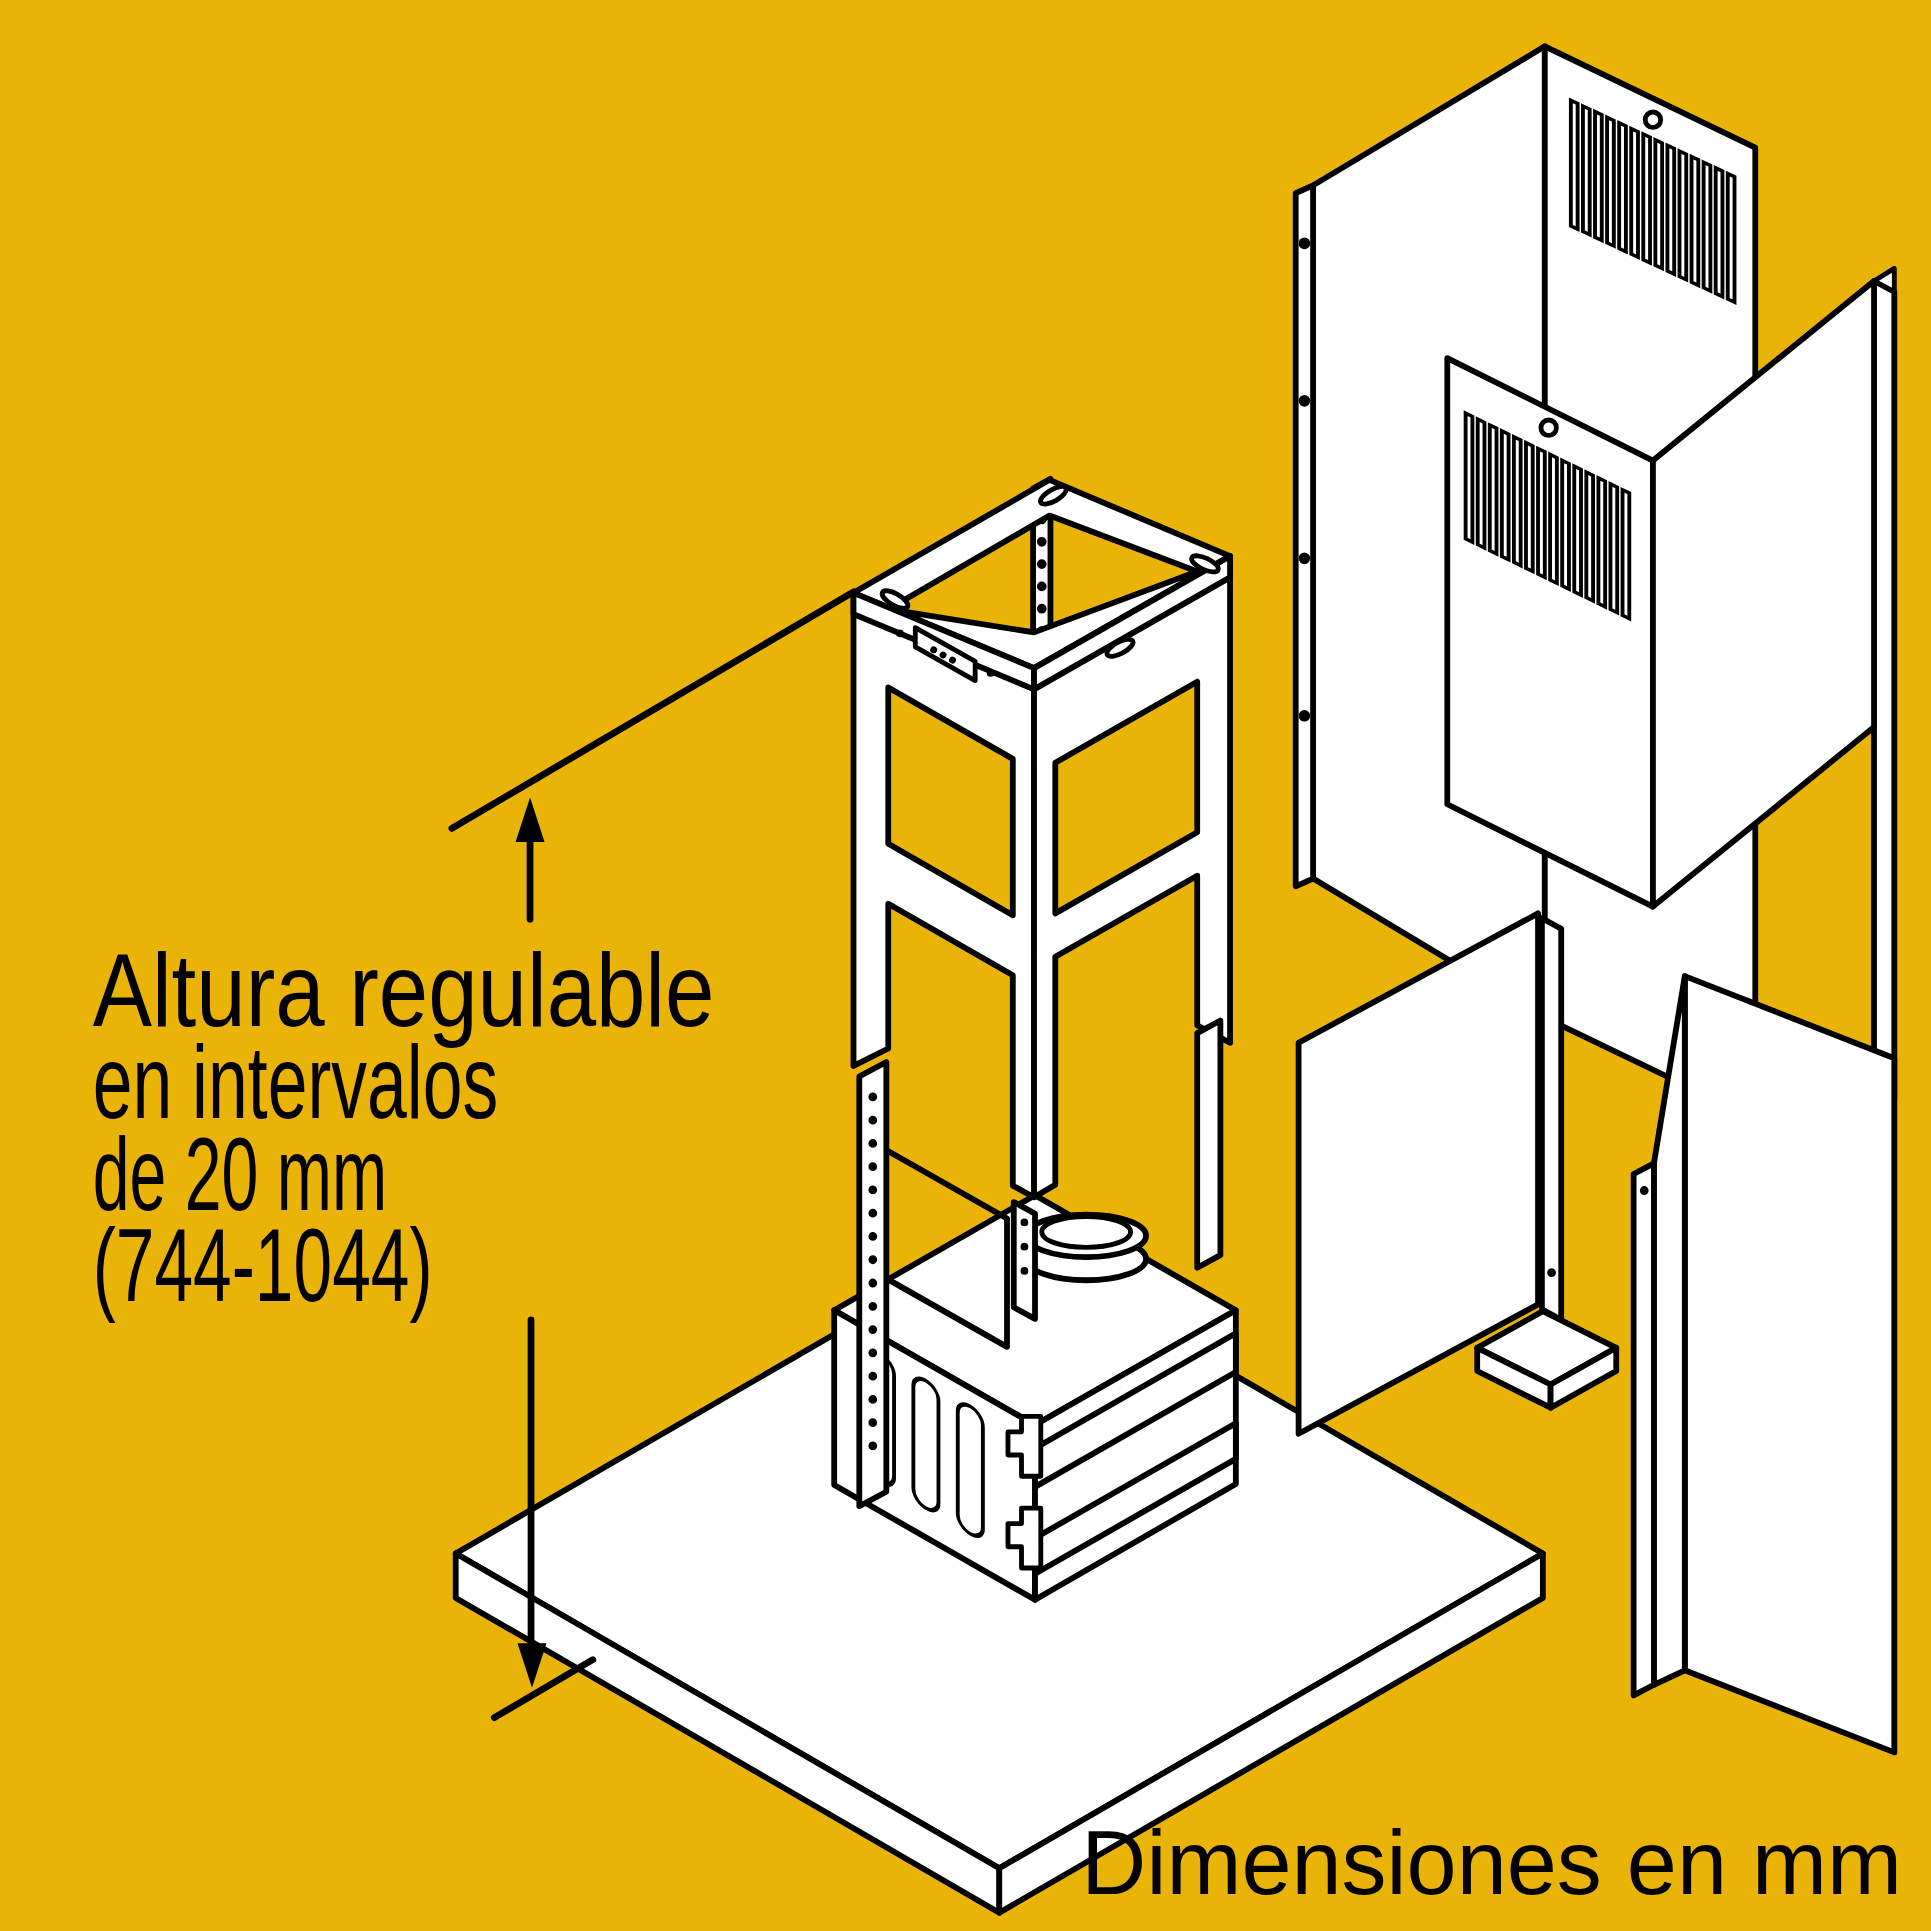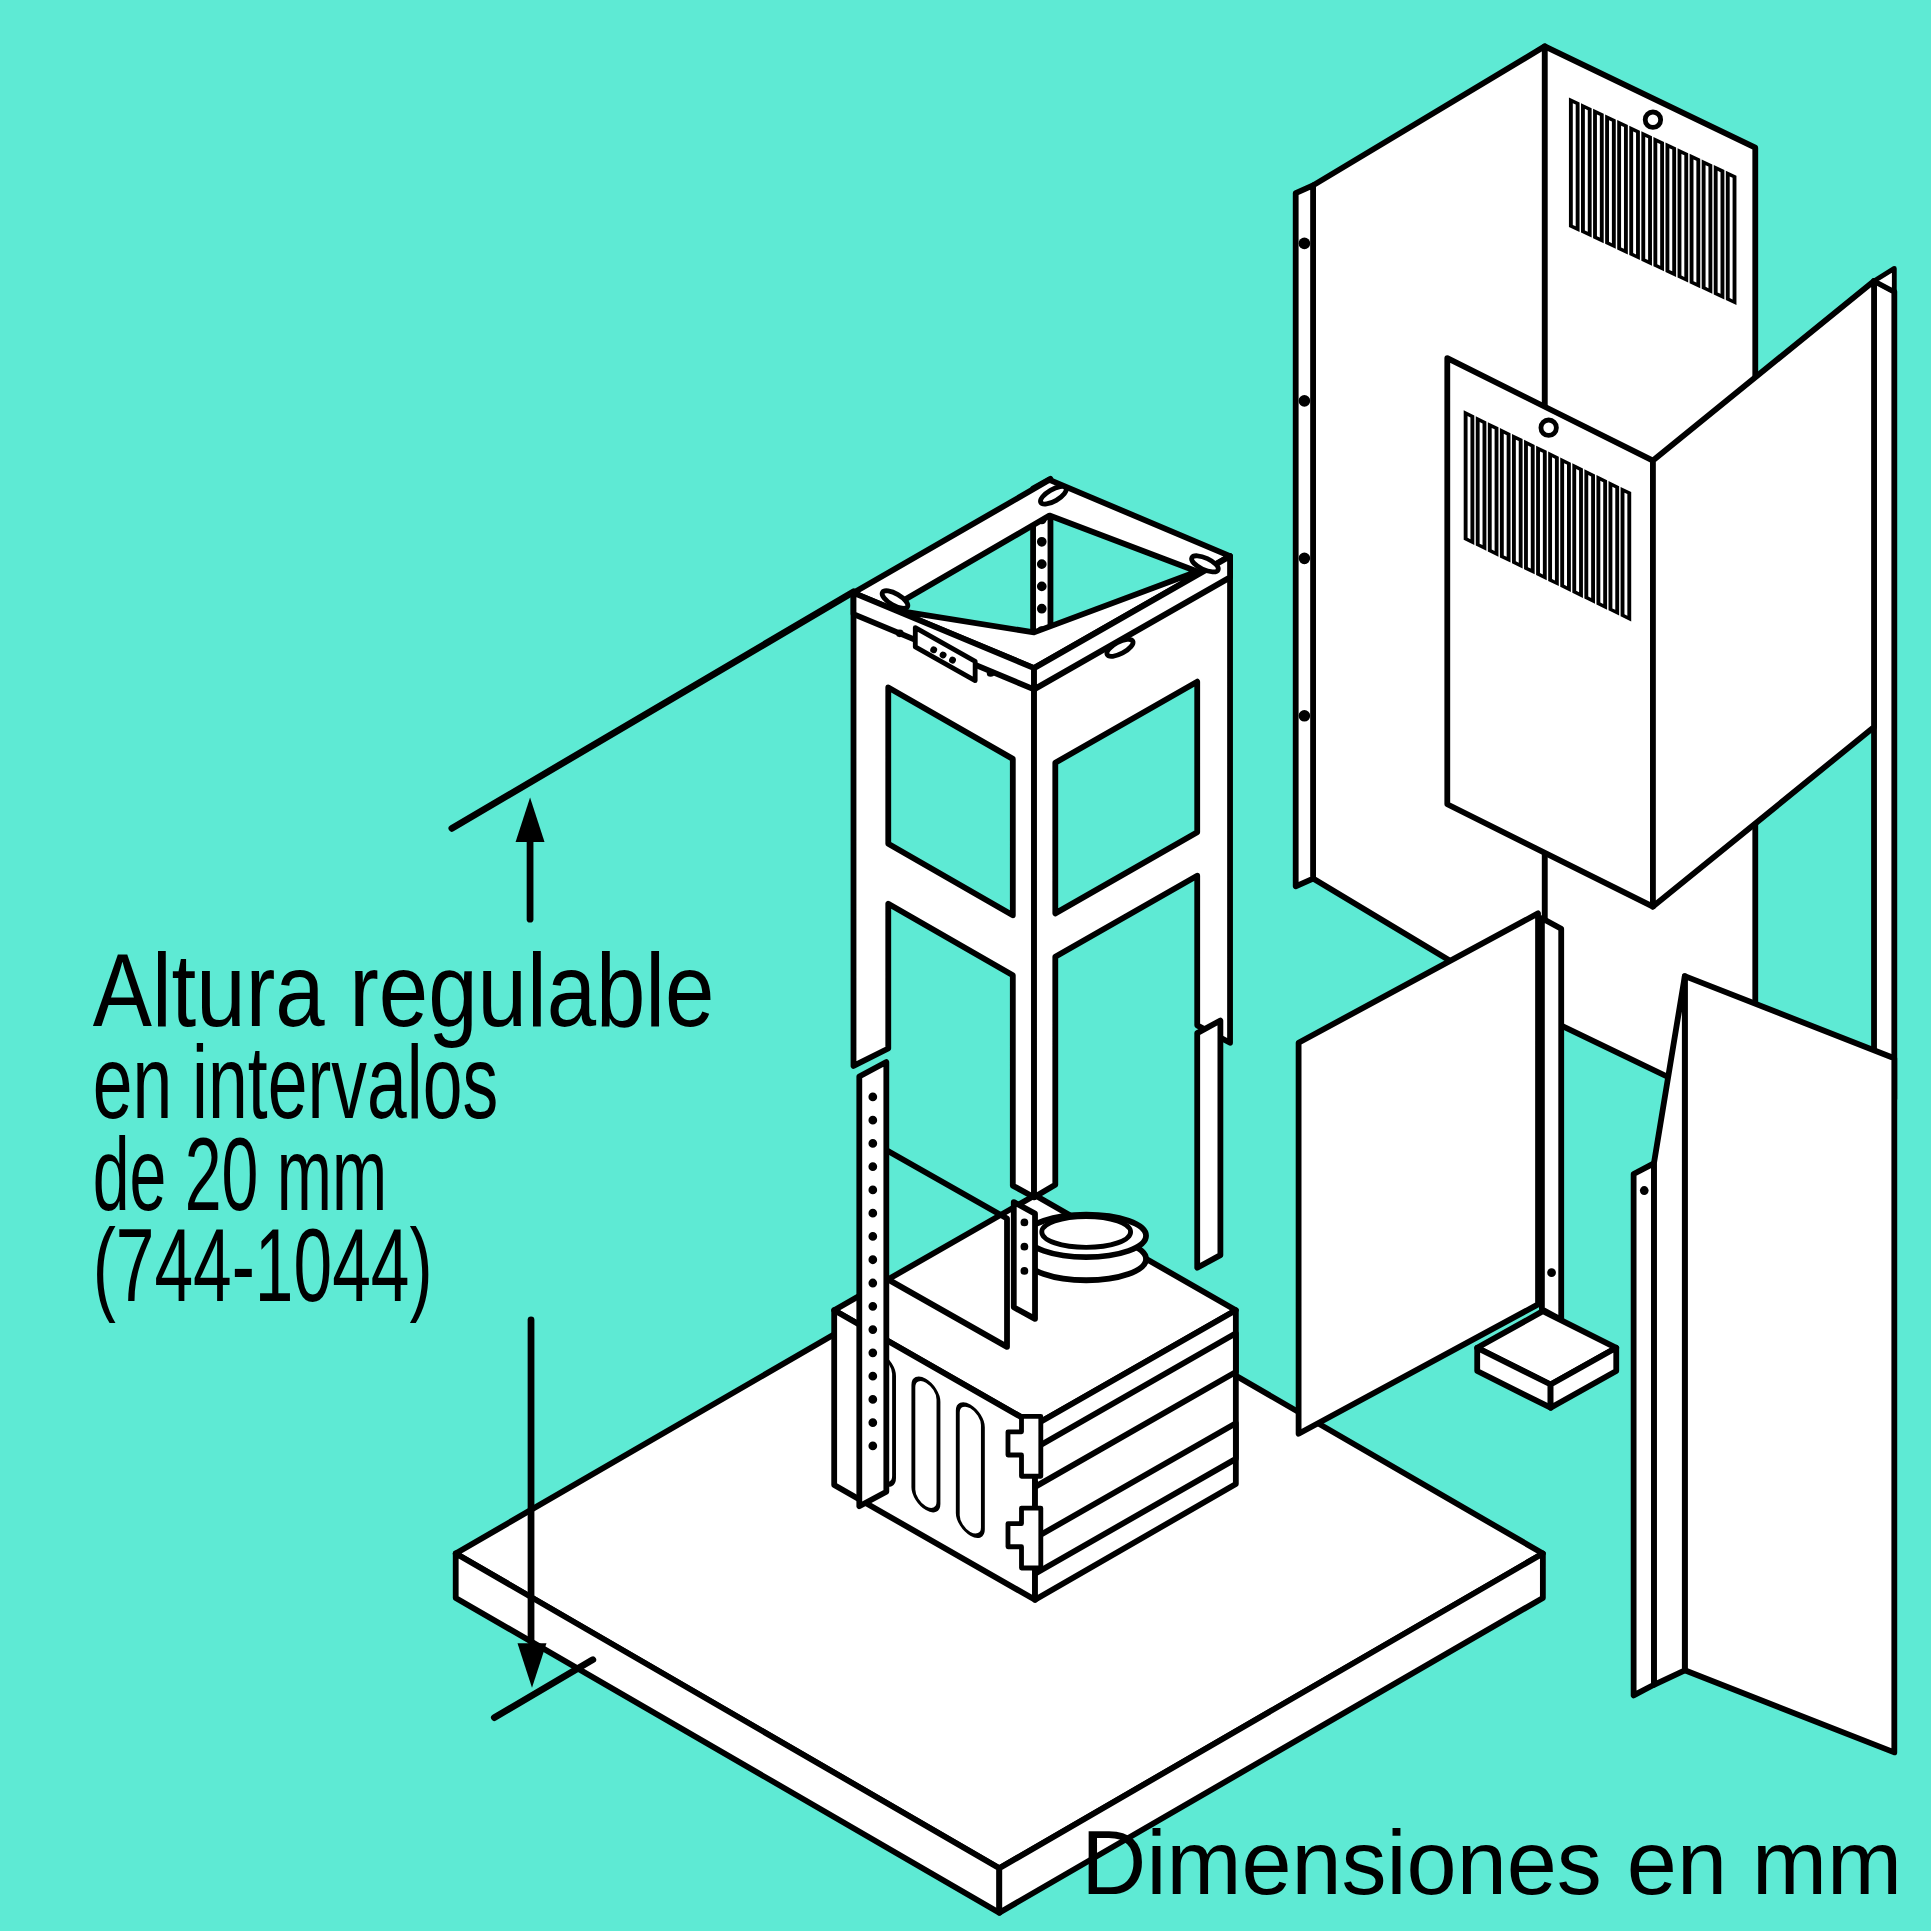--- a/index.html
+++ b/index.html
@@ -1,16 +1,16 @@
 <!DOCTYPE html>
 <html><head>
 <meta charset="utf-8">
 <style>
   html,body{margin:0;padding:0;background:#ffffff;}
-  .stage{width:1931px;height:1931px;position:relative;background:#5eead4;overflow:hidden;}
+  .stage{width:1931px;height:1931px;position:relative;background:#eab308;overflow:hidden;}
   svg{display:block;width:1931px;height:1931px;}
   .ln{stroke:#000;stroke-width:6;fill:none;stroke-linejoin:round;stroke-linecap:round;}
   .face{stroke:#000;stroke-width:6;fill:#fff;stroke-linejoin:round;}
   .thin{stroke:#000;stroke-width:5;fill:#fff;stroke-linejoin:round;}
   .slot{stroke:#000;stroke-width:4;fill:#fff;}
   .dots{stroke:#000;fill:none;stroke-linecap:round;}
   .arrowline{stroke:#000;stroke-width:7;fill:none;stroke-linecap:round;}
   .arrowhead{fill:#000;stroke:none;}
   .lbl{font-family:"Liberation Sans", sans-serif; fill:#000; stroke:none; font-weight:400;}
 </style>

